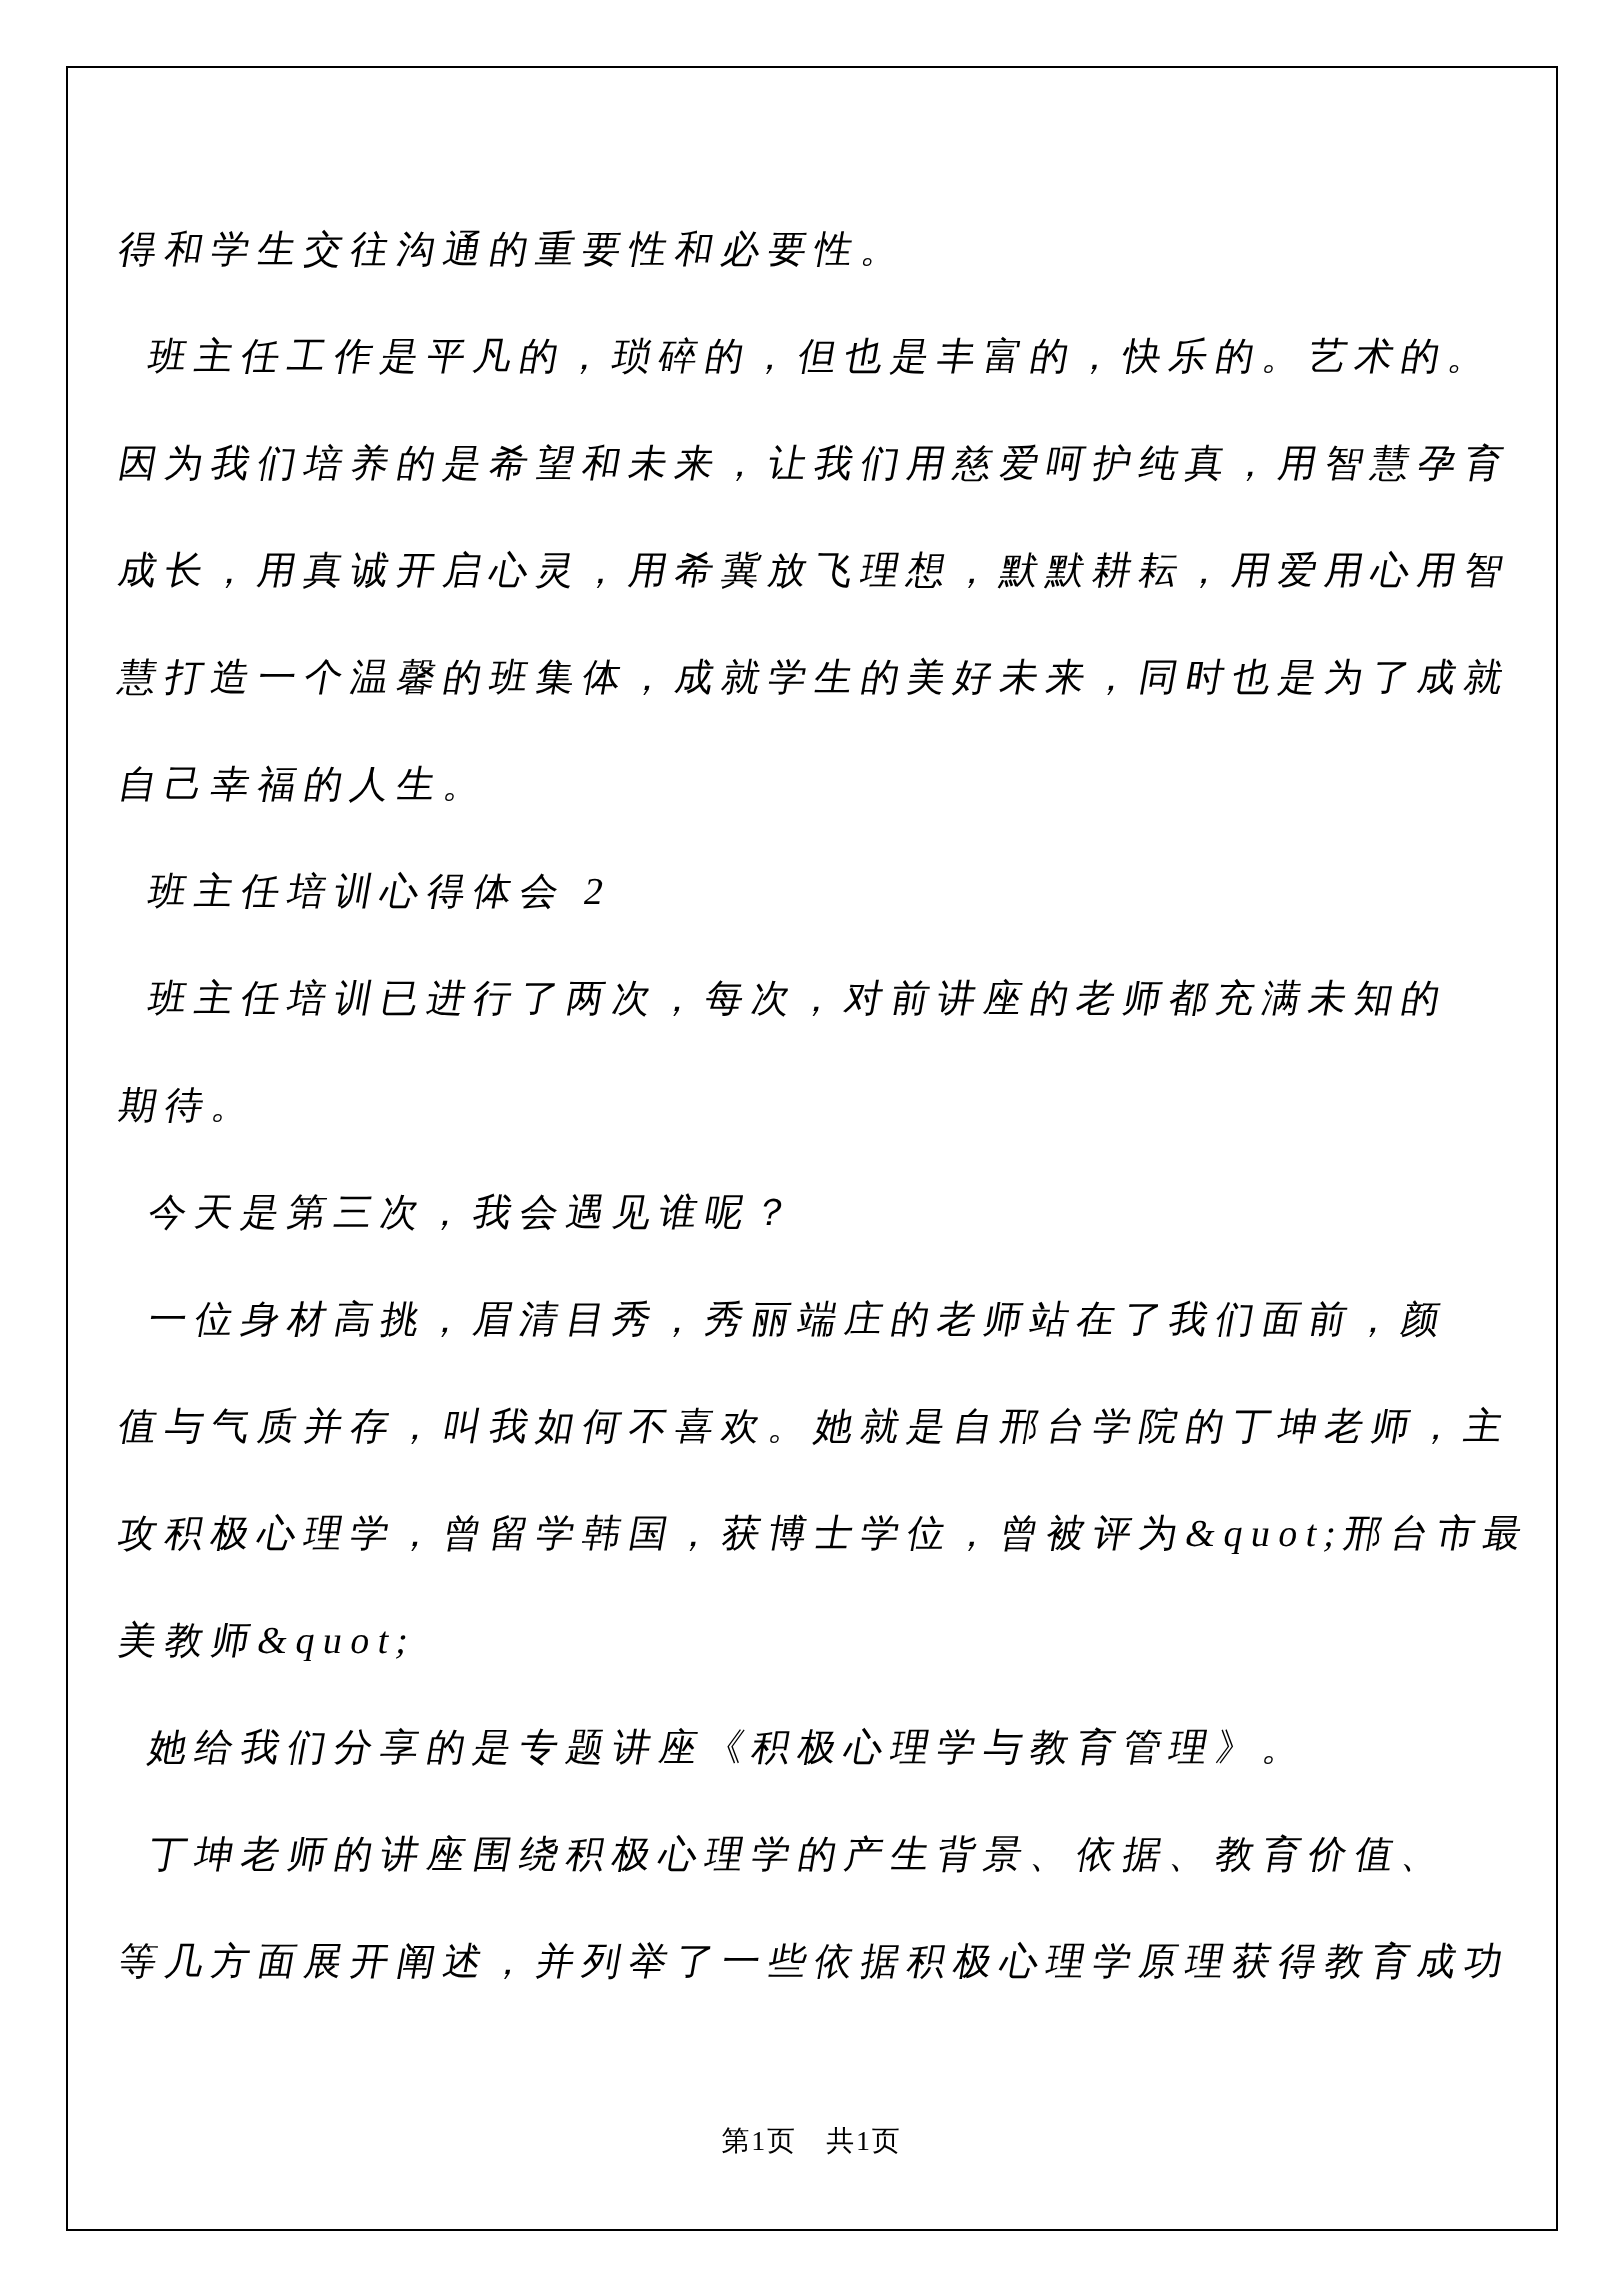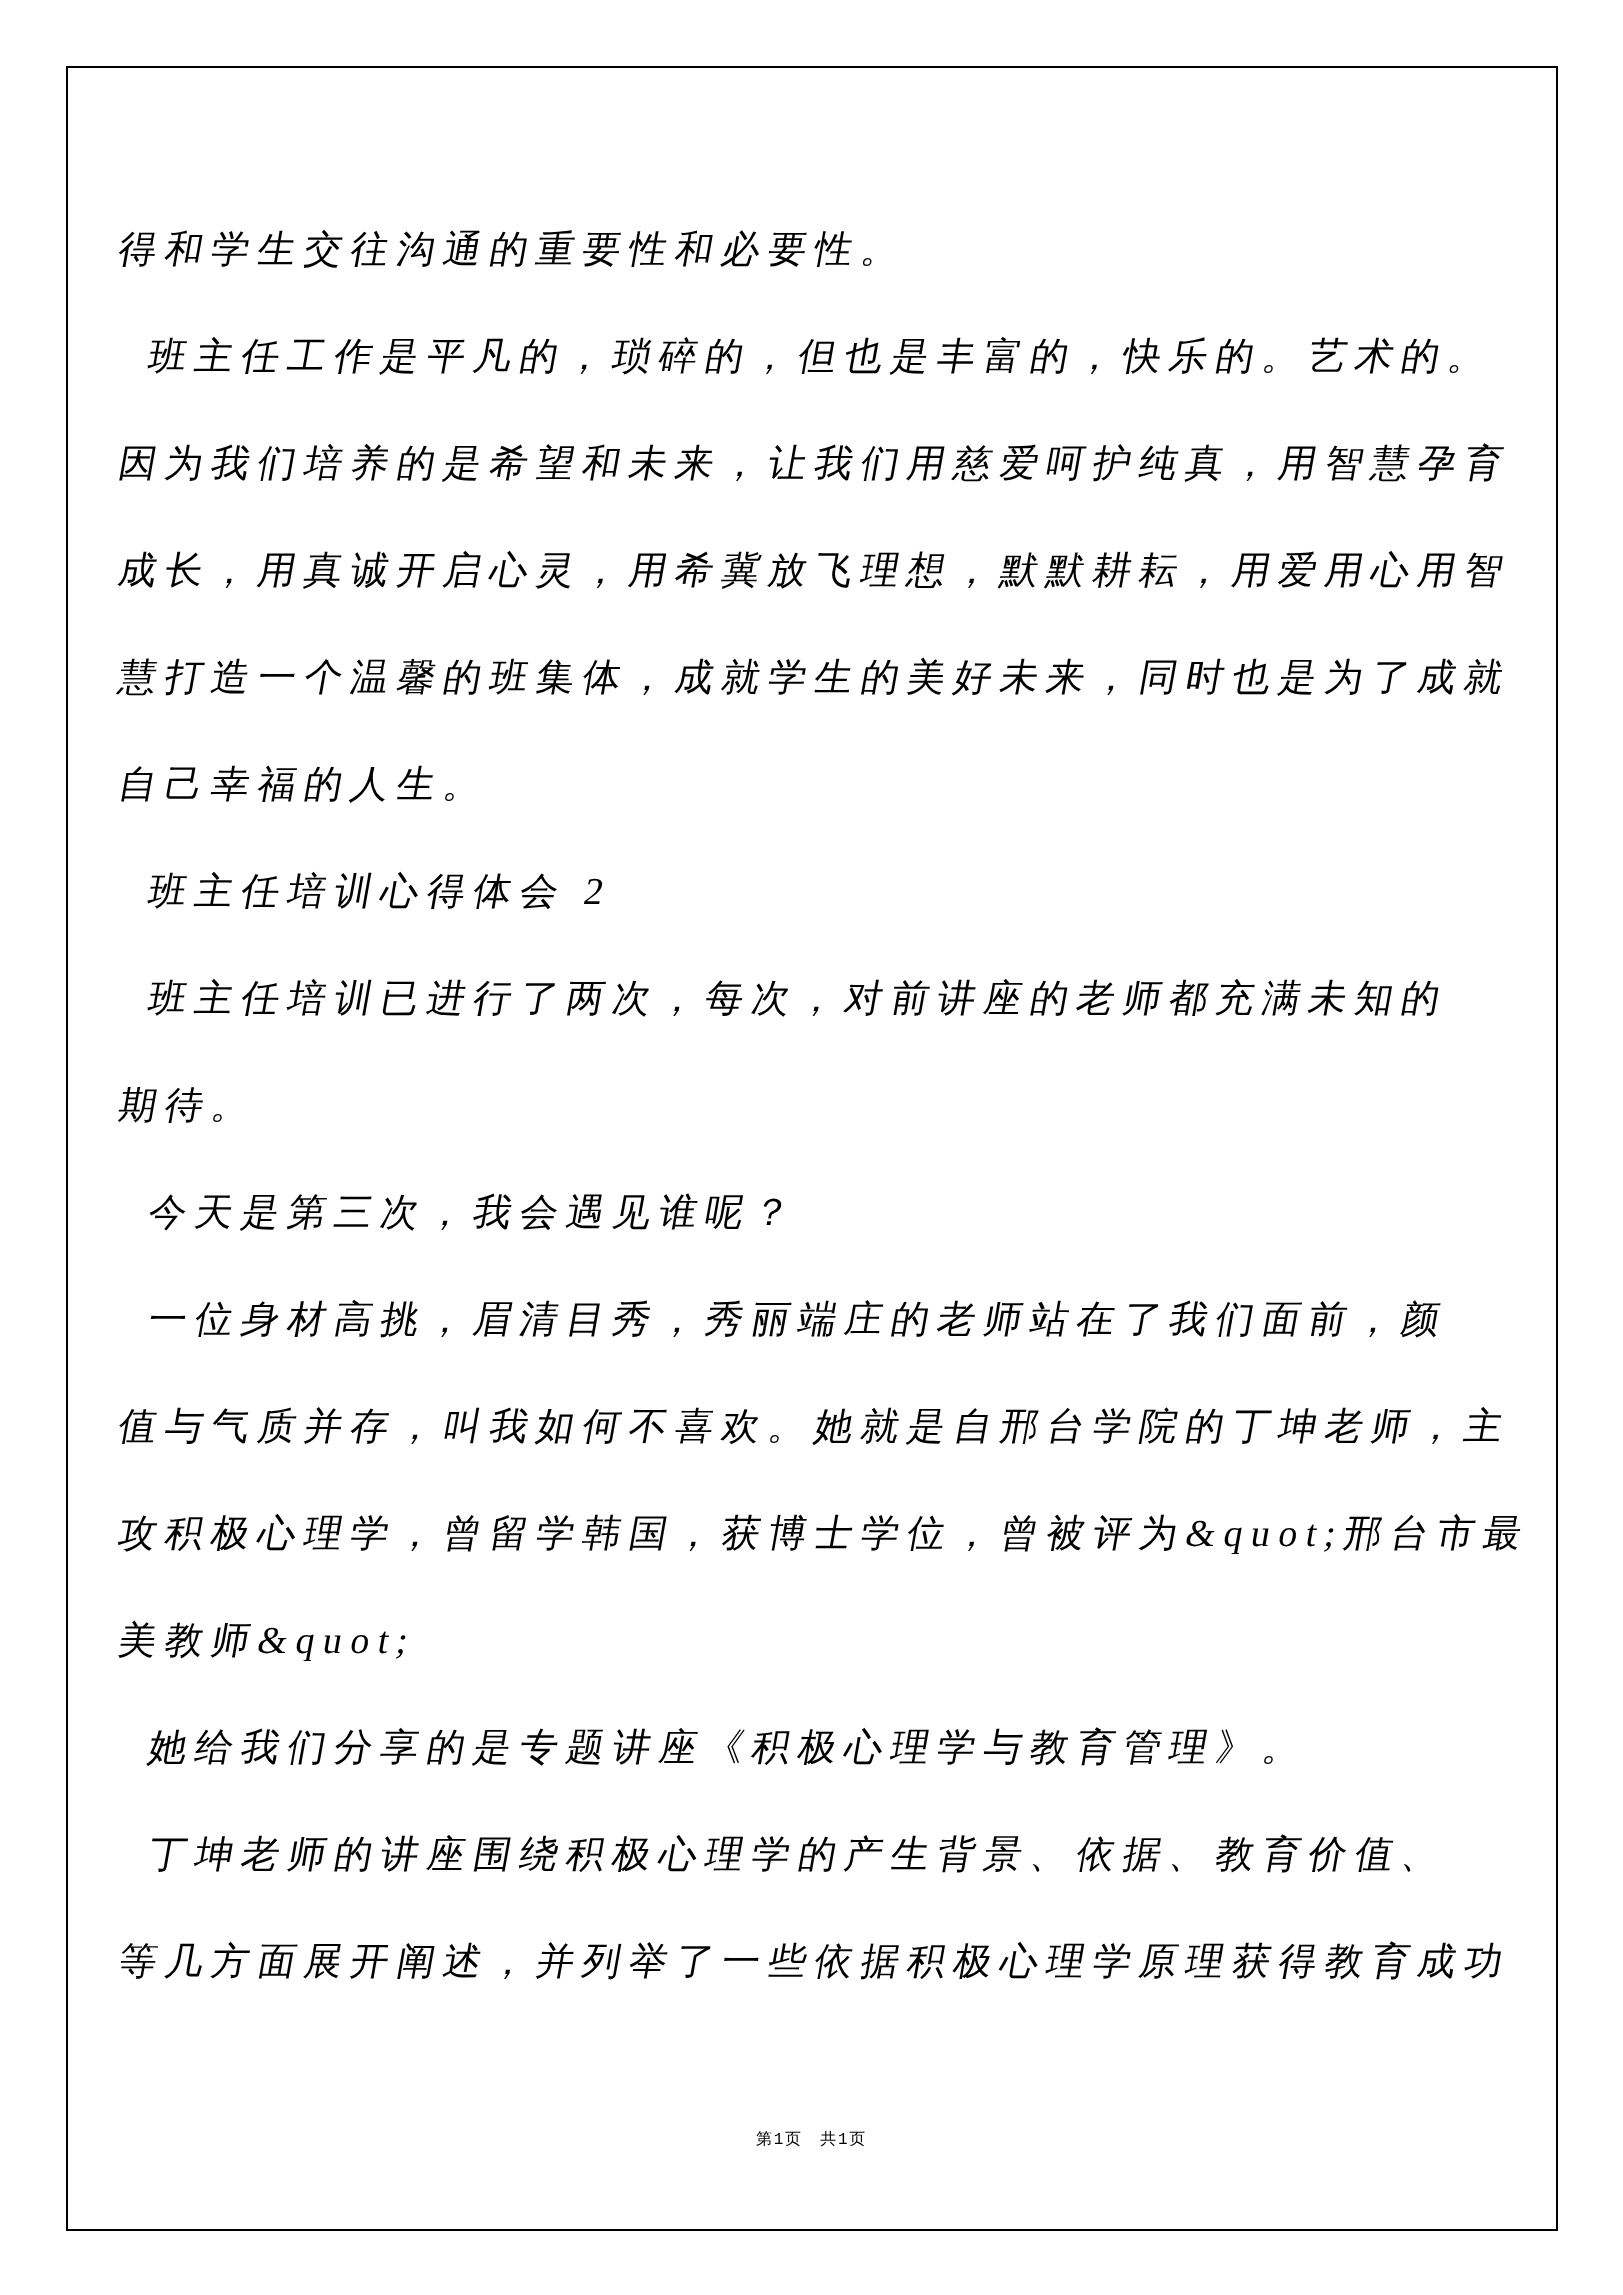--- a/index.html
+++ b/index.html
@@ -41,24 +41,23 @@
   }
   .line.indent {
     text-indent: 30px;
   }
   .page-footer {
     position: absolute;
     top: 2127px;
     left: 0;
     width: 100%;
     text-align: center;
-    font-size: 16px;
+    font-size: 28px;
     line-height: 27px;
     letter-spacing: 1.7px;
-    font-family: Liberation Mono, monospace;
   }
 </style>
 </head>
 <body>
 
 <div class="page">
   <div class="page-border"></div>
 
   <div class="doc-body">
     <div class="line">得和学生交往沟通的重要性和必要性。</div>

